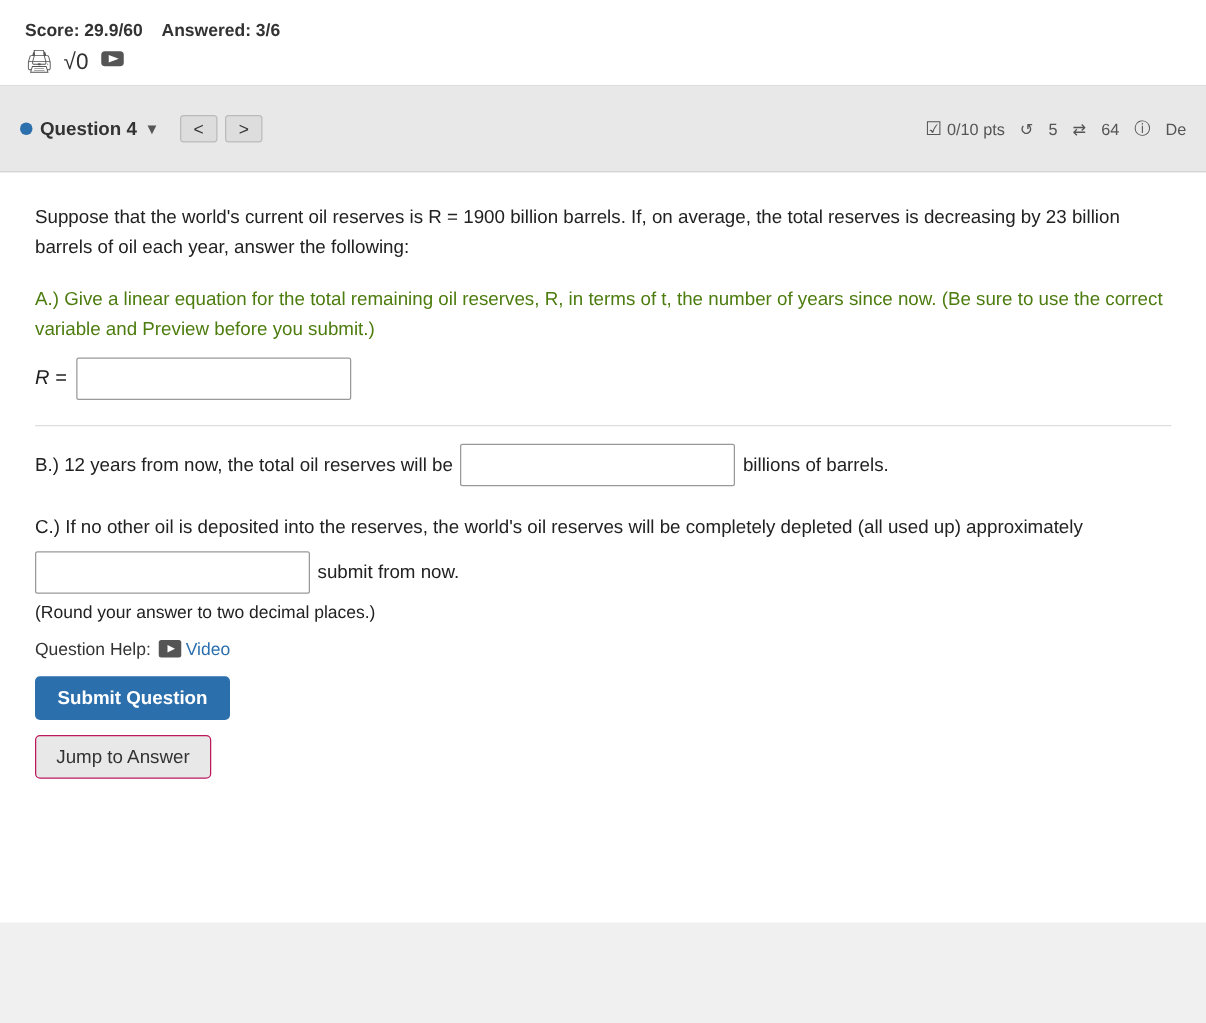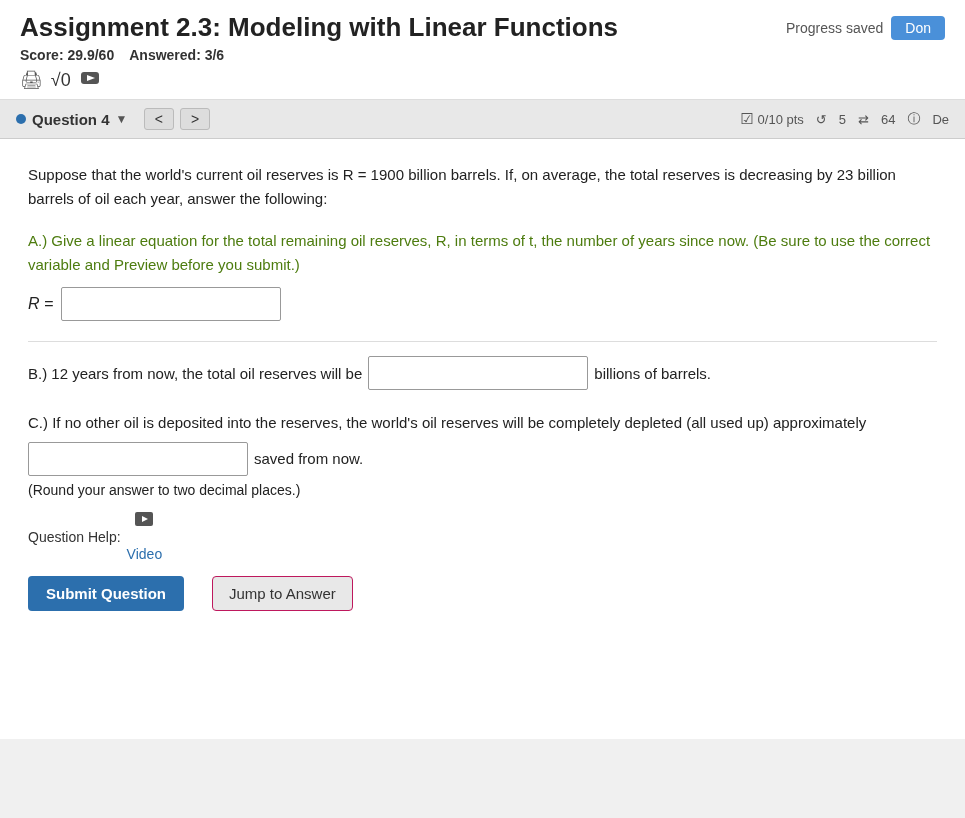--- a/index.html
+++ b/index.html
@@ -69,21 +69,21 @@
       color: #555;
     }
     .sqrt-icon {
       font-size: 18px;
       color: #333;
     }
     
     .question-bar {
       background: #e8e8e8;
       border-bottom: 1px solid #ccc;
-      padding: 8px 16px;
+      padding: 23px 16px;
       display: flex;
       align-items: center;
       justify-content: space-between;
     }
     .question-left {
       display: flex;
       align-items: center;
       gap: 6px;
     }
     .dot-indicator {
@@ -211,38 +211,38 @@
       margin-bottom: 14px;
       display: flex;
       align-items: center;
       gap: 6px;
     }
     .video-link {
       color: #2c6fad;
       text-decoration: none;
       display: flex;
       align-items: center;
-      gap: 20px;
-      font-size: 14px;
-      flex-direction: column;
+      gap: 4px;
+      font-size: 14px;
     }
     .video-icon {
       width: 18px;
       height: 14px;
       background: #555;
       border-radius: 2px;
       display: inline-flex;
       align-items: center;
       justify-content: center;
     }
     .action-row {
       display: flex;
       align-items: flex-start;
-      gap: 28px;
+      gap: 12px;
       margin-top: 4px;
+      flex-direction: column;
     }
     .submit-btn {
       background: #2c6fad;
       color: white;
       border: none;
       border-radius: 4px;
       padding: 9px 18px;
       font-size: 15px;
       font-weight: bold;
       cursor: pointer;
@@ -264,27 +264,20 @@
       border-top: 1px solid #ddd;
       margin: 14px 0;
     }
   </style>
 </head>
 <body>
 
 <div class="page">
 
   <div class="header">
-    <div class="header-top">
-      <h1 class="title">Assignment 2.3: Modeling with Linear Functions</h1>
-      <div class="header-right">
-        <span class="progress-saved">Progress saved</span>
-        <button class="done-btn">Don</button>
-      </div>
-    </div>
     <div class="score-line">
       <span>Score: 29.9/60</span>
       &nbsp;&nbsp;
       <span>Answered: 3/6</span>
     </div>
     <div class="toolbar-icons">
       <button class="icon-btn">
         <span>🖨</span>
       </button>
       <span class="sqrt-icon">√0</span>
@@ -337,21 +330,21 @@
     <div class="part-b-row">
       <span>B.) 12 years from now, the total oil reserves will be</span>
       <input class="inline-input" type="text" style="">
       <span>billions of barrels.</span>
     </div>
 
     <div class="part-c-block">
       <div class="part-c-row">
         <span>C.) If no other oil is deposited into the reserves, the world's oil reserves will be completely depleted (all used up) approximately</span>
         <input class="inline-input" type="text" style="">
-        <span>saved from now.</span>
+        <span>submit from now.</span>
       </div>
     </div>
     <p class="round-note">(Round your answer to two decimal places.)</p>
 
     <div class="question-help">
       <span>Question Help:</span>
       <a class="video-link" href="#">
         <span class="video-icon">
           <svg width="14" height="10" viewBox="0 0 14 10">
             <rect x="0" y="0" width="14" height="10" rx="2" fill="#555"></rect>

